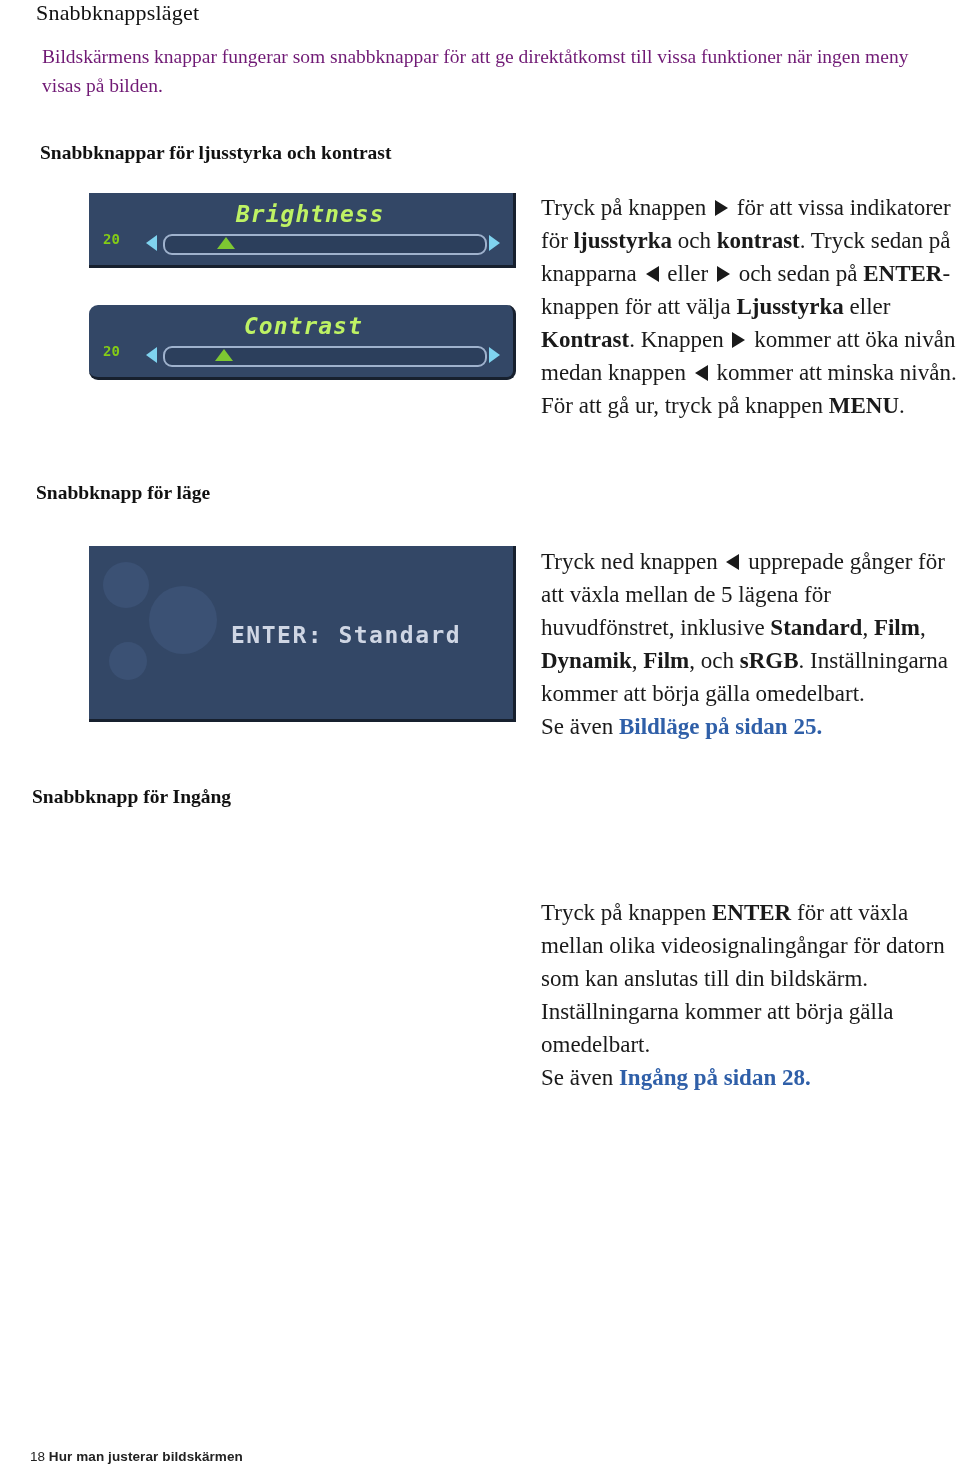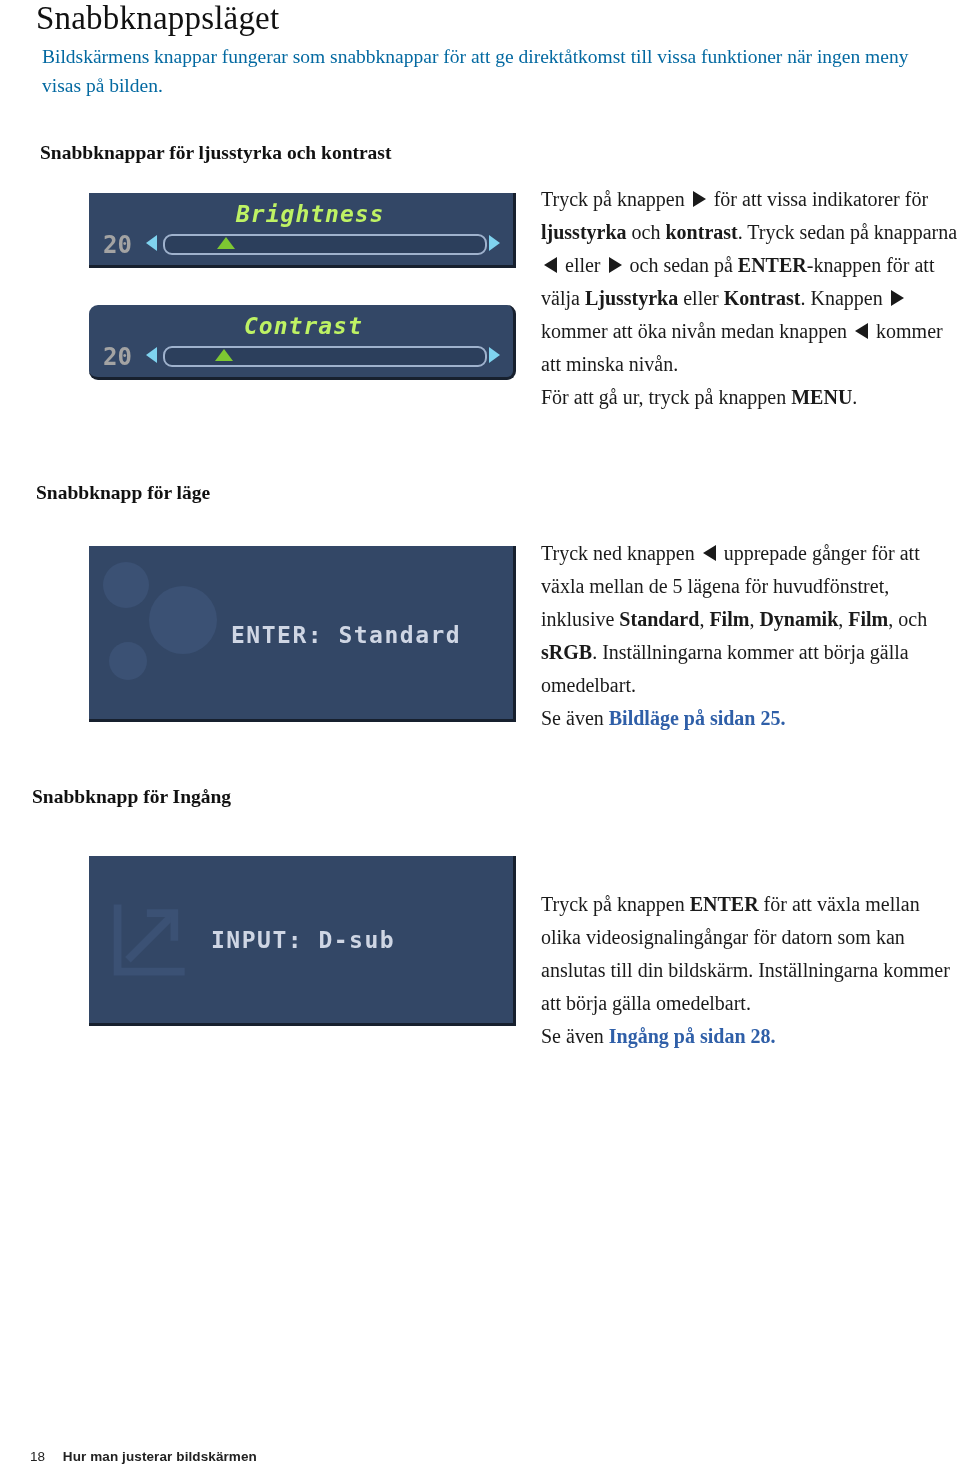--- a/index.html
+++ b/index.html
@@ -21,32 +21,32 @@
     height: 1482px;
     padding: 0;
   }
   h1.title {
     position: absolute;
     left: 36px;
     top: 0px;
     margin: 0;
     font-family: "Liberation Serif", serif;
     font-weight: normal;
-    font-size: 33px;
+    font-size: 22px;
     letter-spacing: 0.2px;
     color: #111;
   }
   .intro {
     position: absolute;
     left: 42px;
     top: 42px;
     width: 905px;
     font-size: 19.5px;
     line-height: 29px;
-    color: #0369a1;
+    color: #701a75;
   }
   .section-head {
     position: absolute;
     font-family: "Liberation Serif", serif;
     font-weight: bold;
     font-size: 19.5px;
     color: #111;
   }
   #head-bc { left: 40px; top: 142px; }
   #head-mode { left: 36px; top: 482px; }
@@ -82,22 +82,22 @@
     font-style: italic;
   }
   #lbl-brightness { left: 147px; top: 8px; }
   #lbl-contrast   { left: 155px; top: 8px; }
   .osd-value {
     position: absolute;
     left: 14px;
     top: 38px;
     font-family: "DejaVu Sans Mono", monospace;
     font-weight: bold;
-    font-size: 24px;
-    color: #a3a3a3;
+    font-size: 14px;
+    color: #84cc16;
   }
   .osd-arrow-l, .osd-arrow-r {
     position: absolute;
     top: 42px;
     width: 0; height: 0;
     border-top: 8px solid transparent;
     border-bottom: 8px solid transparent;
   }
   .osd-arrow-l { left: 57px; border-right: 11px solid #7fd3ef; }
   .osd-arrow-r { left: 400px; border-left: 11px solid #7fd3ef; }
@@ -138,23 +138,24 @@
     position: absolute;
     left: 20px;
     top: 40px;
     width: 86px;
     height: 86px;
   }
 
   
   .copy {
     position: absolute;
-    font-size: 20px;
+    font-size: 23px;
     line-height: 33px;
     color: #1a1a1a;
+    margin-top: 8px;
   }
   #copy-bc   { left: 541px; top: 183px; width: 420px; }
   #copy-mode { left: 541px; top: 537px; width: 420px; }
   #copy-input{ left: 541px; top: 888px; width: 415px; }
   .copy b { font-weight: bold; }
   .xref {
     color: #2f5fa8;
     font-weight: bold;
   }
   .tri {
@@ -178,21 +179,20 @@
   .footer {
     position: absolute;
     left: 30px;
     bottom: 18px;
     font-family: "Liberation Sans", sans-serif;
     font-size: 13.5px;
     color: #222;
   }
   .footer .pageno {
     display: inline-block;
-    margin-right: 14px;
     font-weight: normal;
   }
   .footer .ftext { font-weight: bold; letter-spacing: 0.1px; }
 </style>
 </head>
 <body>
 
 <div class="page">
 
   <h1 class="title">Snabbknappsläget</h1>
@@ -231,28 +231,20 @@
     <div class="bubble" style="left:20px; top:96px; width:38px; height:38px;"></div>
     <div class="mode-text">ENTER: Standard</div>
   </div>
 
   <div class="copy" id="copy-mode">
     Tryck ned knappen <span class="tri left"></span> upprepade gånger för att växla mellan de 5 lägena för huvudfönstret, inklusive <b>Standard</b>, <b>Film</b>, <b>Dynamik</b>, <b>Film</b>, och <b>sRGB</b>. Inställningarna kommer att börja gälla omedelbart.<br>Se även <span class="xref">Bildläge på sidan 25.</span>
   </div>
 
   <div class="section-head" id="head-input">Snabbknapp för Ingång</div>
 
-  <div class="osd" id="osd-input">
-    <svg class="arrow-glyph" viewBox="0 0 100 100">
-      <polyline points="10,10 10,88 88,88" fill="none" stroke="#3b5174" stroke-width="9"></polyline>
-      <line x1="22" y1="74" x2="72" y2="24" stroke="#3b5174" stroke-width="9"></line>
-      <polyline points="44,20 76,20 76,52" fill="none" stroke="#3b5174" stroke-width="9"></polyline>
-    </svg>
-    <div class="input-text">INPUT: D-sub</div>
-  </div>
 
   <div class="copy" id="copy-input">
     Tryck på knappen <b>ENTER</b> för att växla mellan olika videosignalingångar för datorn som kan anslutas till din bildskärm. Inställningarna kommer att börja gälla omedelbart.<br>Se även <span class="xref">Ingång på sidan 28.</span>
   </div>
 
   <div class="footer">
     <span class="pageno">18</span>
     <span class="ftext">Hur man justerar bildskärmen</span>
   </div>
 

